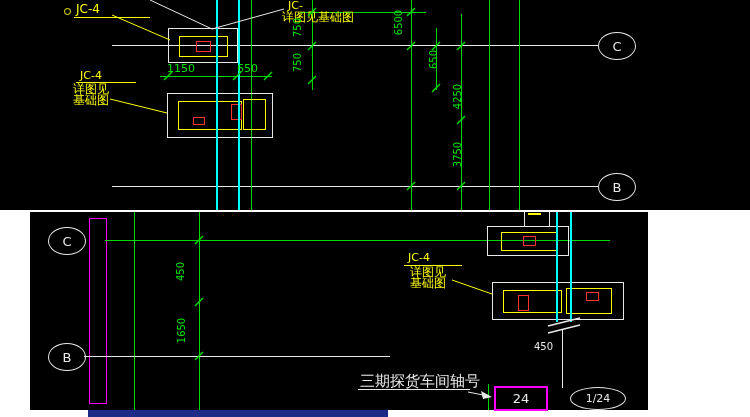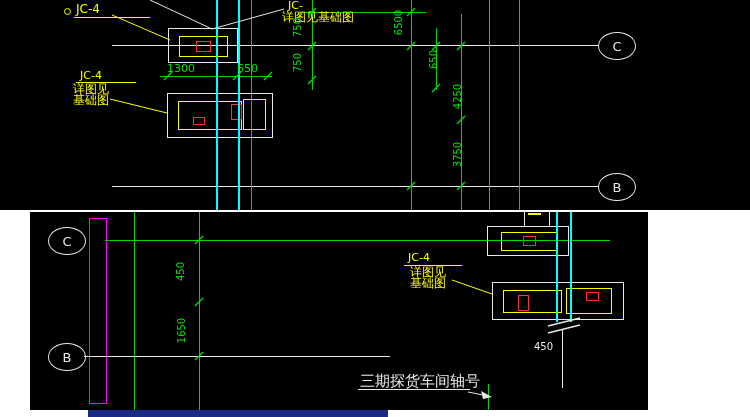--- a/index.html
+++ b/index.html
@@ -70,21 +70,21 @@
   <div class="abs yl" style="left:74px;top:17px;width:76px;height:1px"></div>
 
   <div class="abs ytxt" style="left:288px;top:0;font-size:11px">JC-</div>
   <div class="abs ytxt" style="left:282px;top:12px">详图见基础图</div>
 
   <div class="abs ytxt" style="left:80px;top:70px;font-size:11px">JC-4</div>
   <div class="abs yl" style="left:76px;top:82px;width:60px;height:1px"></div>
   <div class="abs ytxt" style="left:73px;top:84px">详图见</div>
   <div class="abs ytxt" style="left:73px;top:95px">基础图</div>
 
-  <div class="abs gtxt" style="left:167px;top:63px">1300</div>
+  <div class="abs gtxt" style="left:167px;top:63px">1150</div>
   <div class="abs gtxt" style="left:237px;top:63px">650</div>
 
   <div class="abs vdim" style="left:282px;top:22px;width:30px">750</div>
   <div class="abs vdim" style="left:282px;top:57px;width:30px">750</div>
   <div class="abs vdim" style="left:380px;top:17px;width:36px">6500</div>
   <div class="abs vdim" style="left:418px;top:54px;width:30px">650</div>
   <div class="abs vdim" style="left:439px;top:91px;width:36px">4250</div>
   <div class="abs vdim" style="left:439px;top:149px;width:36px">3750</div>
 
   <div class="abs" style="left:89px;top:218px;width:16px;height:184px;border:1.5px solid #ff00ff"></div>
@@ -124,20 +124,26 @@
 
   <div class="abs ytxt" style="left:408px;top:252px;font-size:11px">JC-4</div>
   <div class="abs yl" style="left:404px;top:265px;width:58px;height:1px"></div>
   <div class="abs ytxt" style="left:410px;top:267px">详图见</div>
   <div class="abs ytxt" style="left:410px;top:278px">基础图</div>
 
   <div class="abs wtxt" style="left:360px;top:375px">三期探货车间轴号</div>
   <div class="abs wl" style="left:358px;top:389px;width:112px;height:1px"></div>
 
   <div class="abs gl" style="left:488px;top:384px;width:1px;height:26px"></div>
+  <div class="abs mrect" style="left:494px;top:386px;width:50px;height:21px;display:flex;align-items:center;justify-content:center">
+    <span class="wtxt" style="font-size:13px">24</span>
+  </div>
+  <div class="abs bubble" style="left:570px;top:387px;width:54px;height:21px;font-size:11px">
+    <span>1/24</span>
+  </div>
 
   <div class="abs" style="left:88px;top:410px;width:300px;height:7px;background:#1b2b86"></div>
 
   <svg class="abs" style="left:0;top:0" width="750" height="417" viewBox="0 0 750 417">
 
     <line x1="150" y1="0" x2="212" y2="29" stroke="#e8e8e8" stroke-width="1"></line>
     <line x1="212" y1="29" x2="284" y2="9" stroke="#e8e8e8" stroke-width="1"></line>
 
     <line x1="112" y1="15" x2="170" y2="40" stroke="#ffff00" stroke-width="1"></line>
     <line x1="110" y1="99" x2="167" y2="113" stroke="#ffff00" stroke-width="1"></line>

